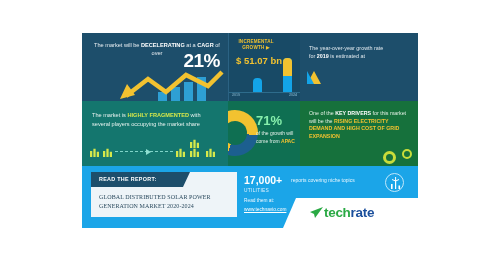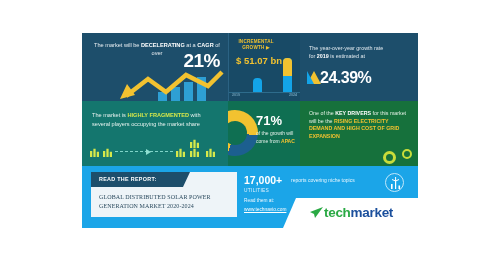--- a/index.html
+++ b/index.html
@@ -266,21 +266,21 @@
     content: "";
     position: absolute;
     left: 11px; top: 11px;
     width: 24px; height: 24px;
     border-radius: 50%;
     background: #0f6f52;
   }
   .apac-pct {
     position: absolute;
     left: 28px; top: 12px;
-    color: #ffffff;
+    color: #86efac;
     font-size: 13px;
     font-weight: bold;
   }
   .apac-sub {
     position: absolute;
     left: 28px; top: 29px;
     width: 42px;
     color: #e3f1ea;
     font-size: 5px;
     line-height: 7.5px;
@@ -482,21 +482,20 @@
         <div class="incr-years">
           <span>2019</span>
           <span>2024</span>
         </div>
       </div>
 
       <div class="panel-yoy">
         <div class="yoy-text"><span>The year-over-year growth rate</span><br><span>for </span><span class="hl">2019</span><span> is estimated at</span></div>
         <div class="yoy-tri"></div>
         <div class="yoy-tri-left"></div>
-        <div class="yoy-big">24.39%</div>
       </div>
     </div>
 
     <div class="row2">
 
       <div class="panel-frag">
         <div class="frag-text"><span>The market is </span><span class="hl">HIGHLY FRAGMENTED</span><span> with several players occupying the market share</span></div>
 
         <div class="frag-diagram">
           <svg class="grp" style="left:2px;" viewBox="0 0 12 12">
@@ -572,18 +571,18 @@
           <line x1="9.6" y1="7" x2="9.6" y2="3" stroke="#ffffff" stroke-width="1"></line>
           <line x1="9.6" y1="7" x2="13" y2="5.5" stroke="#ffffff" stroke-width="1"></line>
           <line x1="9.6" y1="7" x2="6" y2="5.5" stroke="#ffffff" stroke-width="1"></line>
         </svg>
       </div>
 
       <div class="logo-wrap">
         <svg class="logo-plane" viewBox="0 0 13 13">
           <polygon points="0,6 13,1 5,12 4,8" fill="#2aa944"></polygon>
         </svg>
-        <div class="logo-text"><span class="a">tech</span><span class="b">market</span></div>
+        <div class="logo-text"><span class="a">tech</span><span class="b">rate</span></div>
       </div>
     </div>
 
   </div>
 </div>
 
 </body></html>

